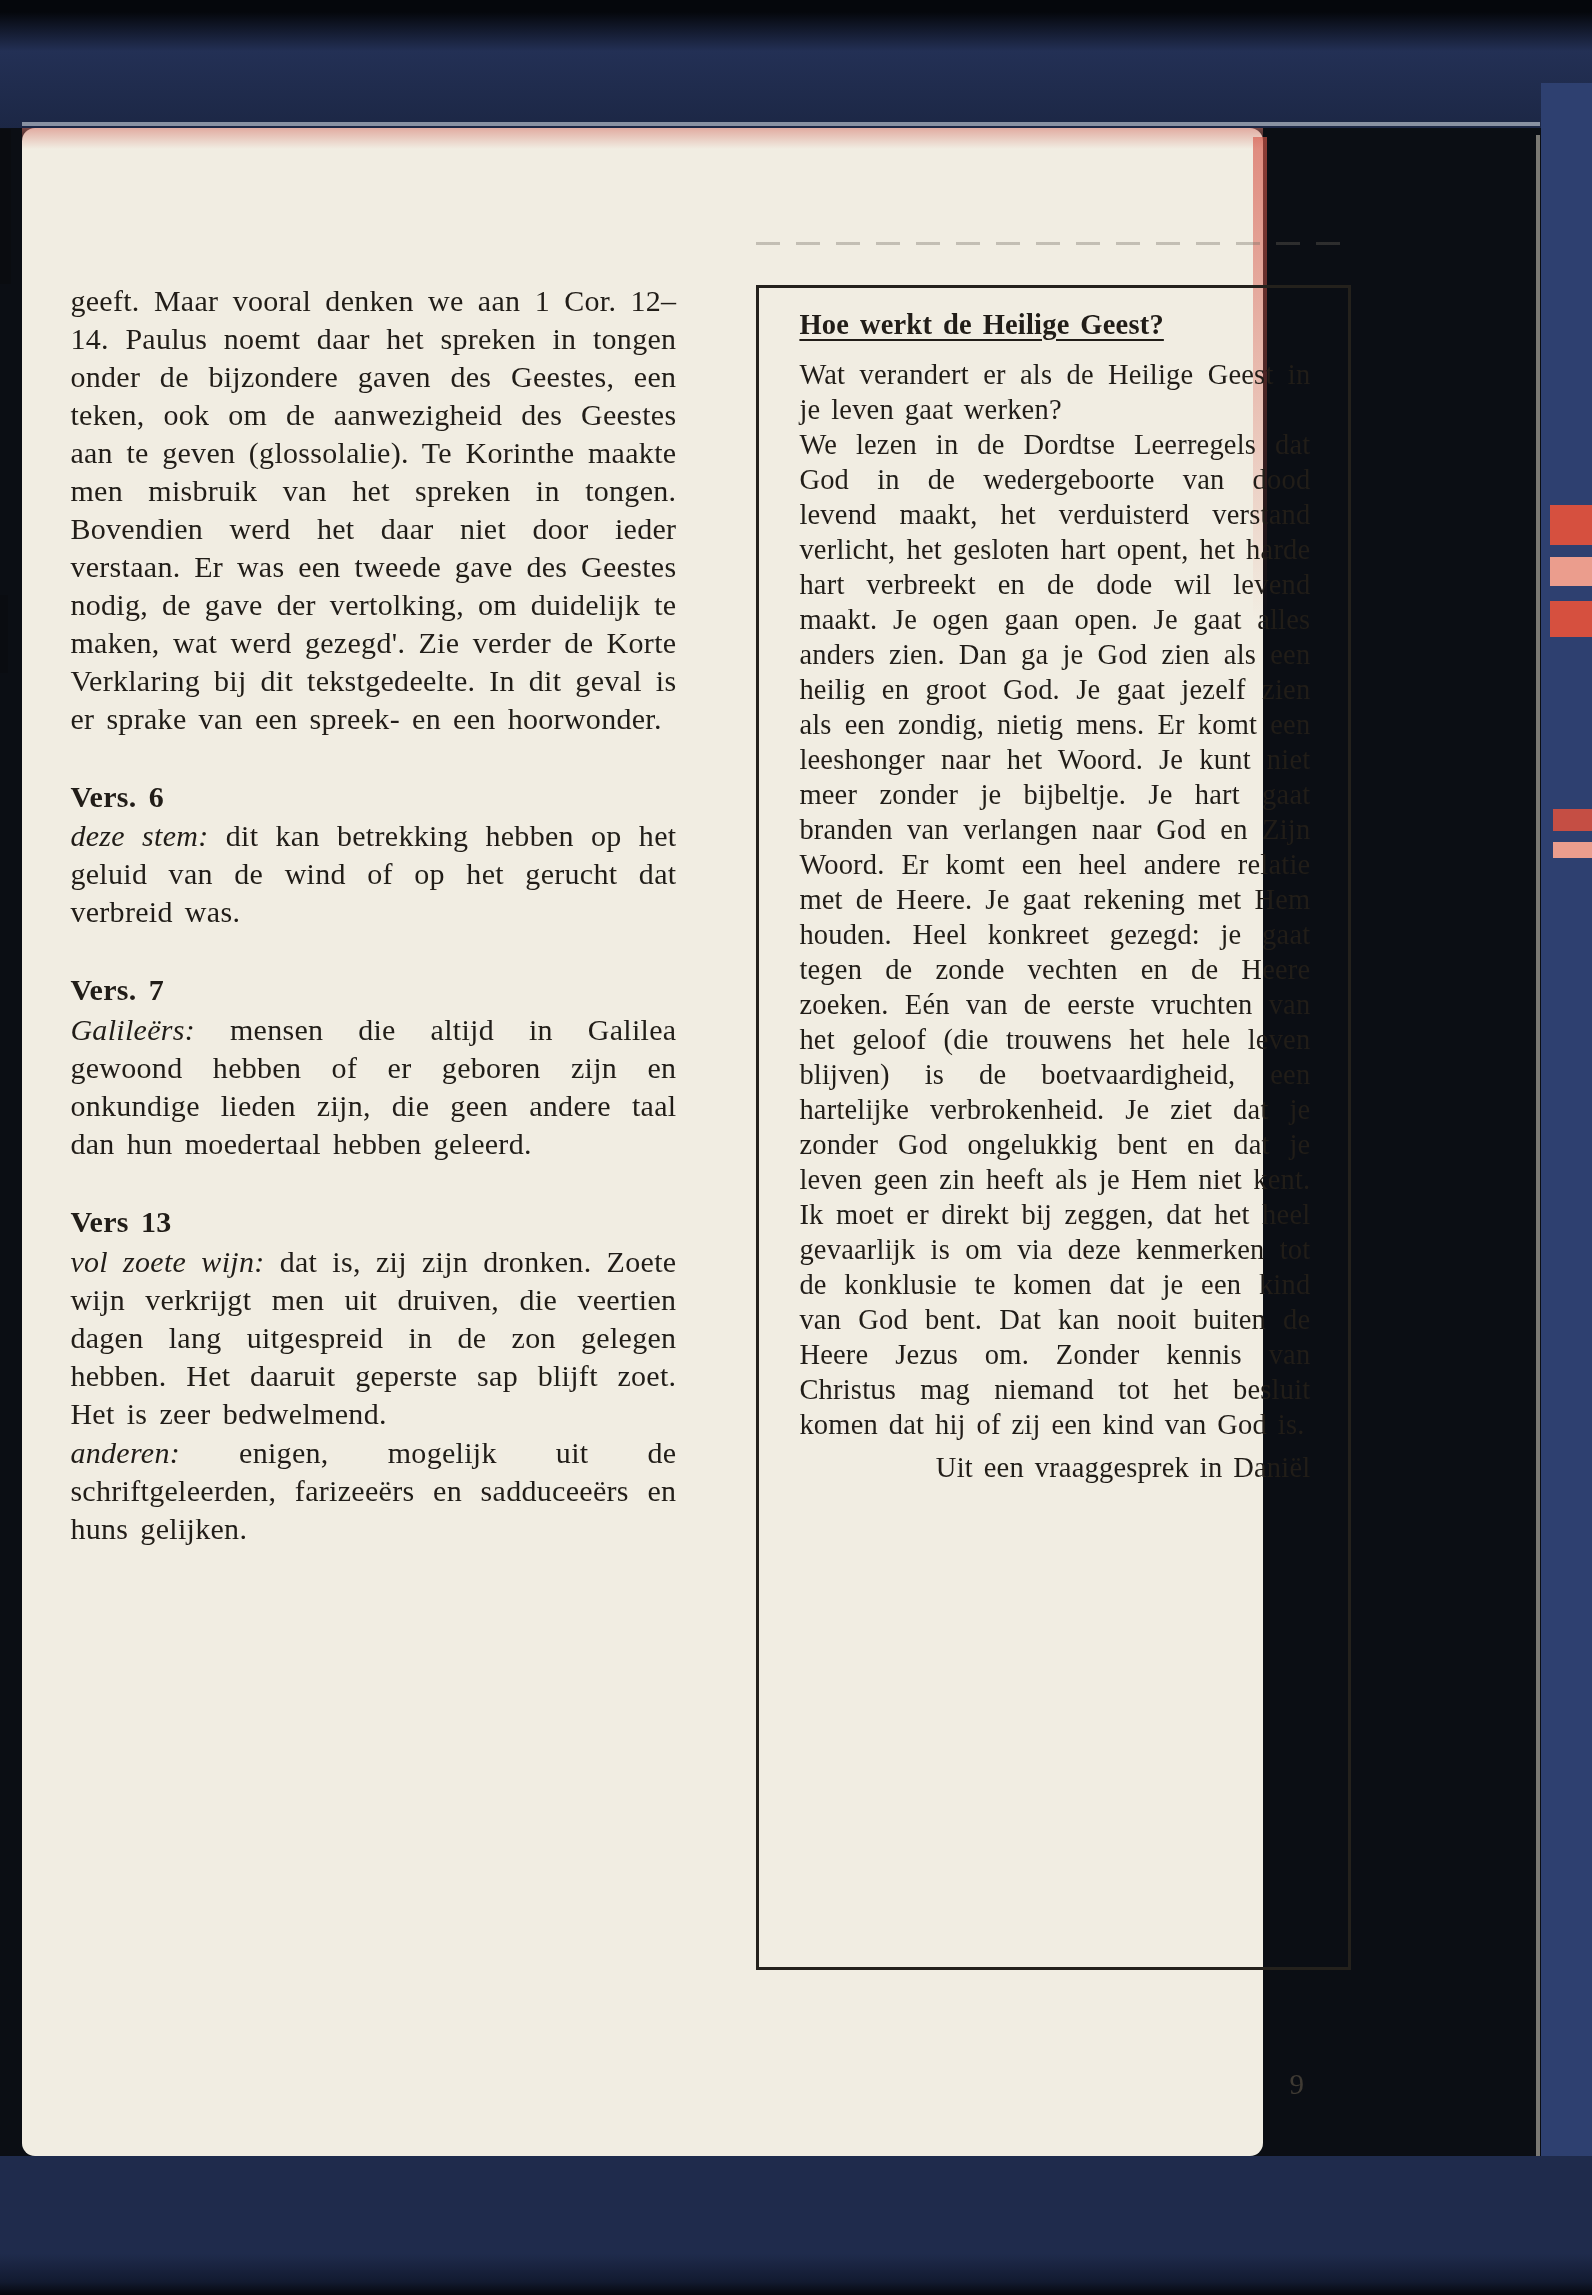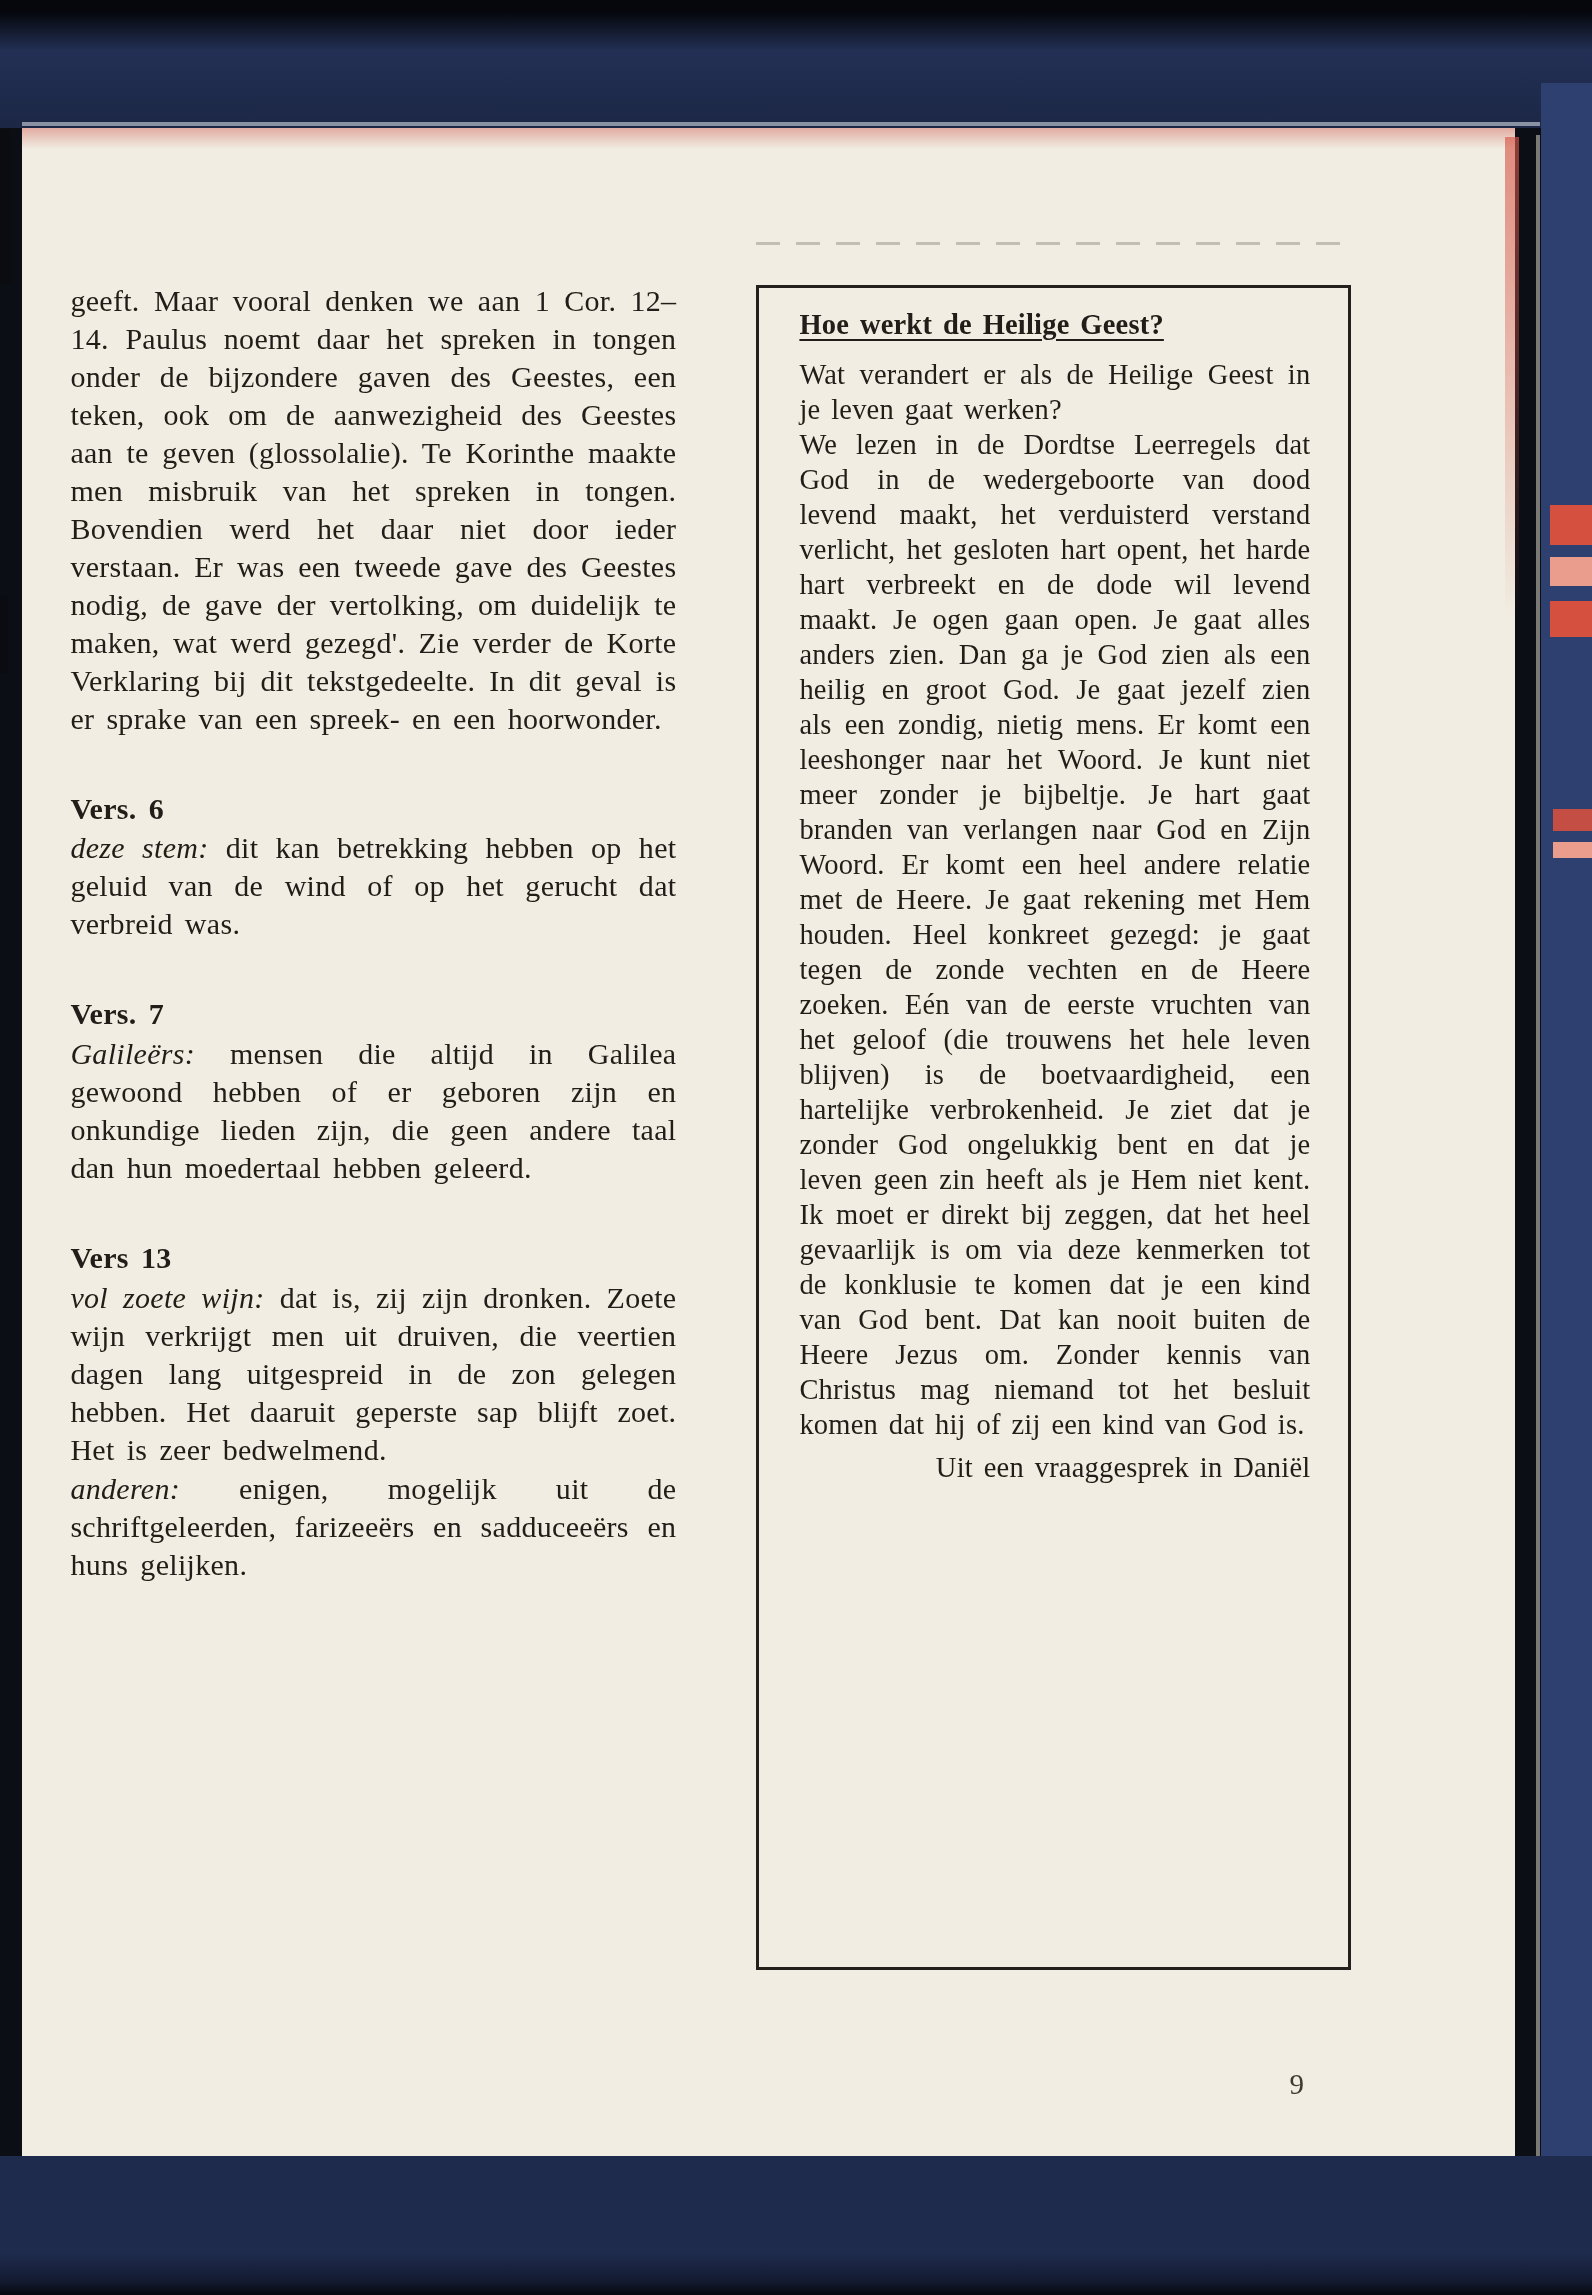--- a/index.html
+++ b/index.html
@@ -33,22 +33,23 @@
   .cover-edge {
     position:absolute; left:1541px; top:83px; width:51px; height:2132px;
     background:var(--cover,#2e4070);
   }
   .cover-edge::before {
     content:""; position:absolute; left:-5.2px; top:52px; bottom:17.3px; width:4.3px;
     background:#d8d2c2; opacity:.55;
   }
 
   .paper {
-    position:absolute; left:22.4px; top:128px; width:1493px; height:2028px;
+    position:absolute; left:22.4px; top:128px; width:1241px; height:2028px;
     background:var(--paper,#f1ede2);
+    border-radius:13px;
   }
   .pink-edge {
     position:absolute; left:0; top:0; width:100%; height:21px;
     background:linear-gradient(to bottom, rgba(212,118,108,.55), rgba(212,118,108,0));
   }
   .red-sliver {
     position:absolute; right:-3.5px; top:8.6px; width:14px; height:483px;
     background:linear-gradient(to bottom, rgba(214,86,72,.65), rgba(214,86,72,0));
   }
   .bleed-dashes {
@@ -65,21 +66,21 @@
   .mark-3 { left:1550px; top:601px; width:42px; height:36px; background:var(--red,#d6503f); }
   .mark-4 { left:1553px; top:809px; width:39px; height:22.4px; background:var(--red,#d6503f); opacity:.9; }
   .mark-5 { left:1553px; top:842px; width:39px; height:15.5px; background:var(--salmon,#eb9d8d); }
 
   
   .col-left {
     position:absolute; left:48px; top:152px; width:606px;
     font-size:30px; line-height:38px; text-align:justify;
     letter-spacing:0.3px; word-spacing:4.3px;
   }
-  .vers { font-size:30px; font-weight:bold; margin-top:52px; line-height:38px; }
+  .vers { font-size:30px; font-weight:bold; margin-top:40px; line-height:38px; }
   .para { margin-top:1.7px; }
   .lead { font-style:italic; }
 
   .box {
     position:absolute; left:734px; top:157px; width:595px; height:1685px;
     border:3.5px solid #24211c; padding:19px 38px 26px 40px;
     font-size:28.5px; line-height:35px; text-align:justify;
     letter-spacing:0.2px; word-spacing:3.5px;
   }
   .box-title {

